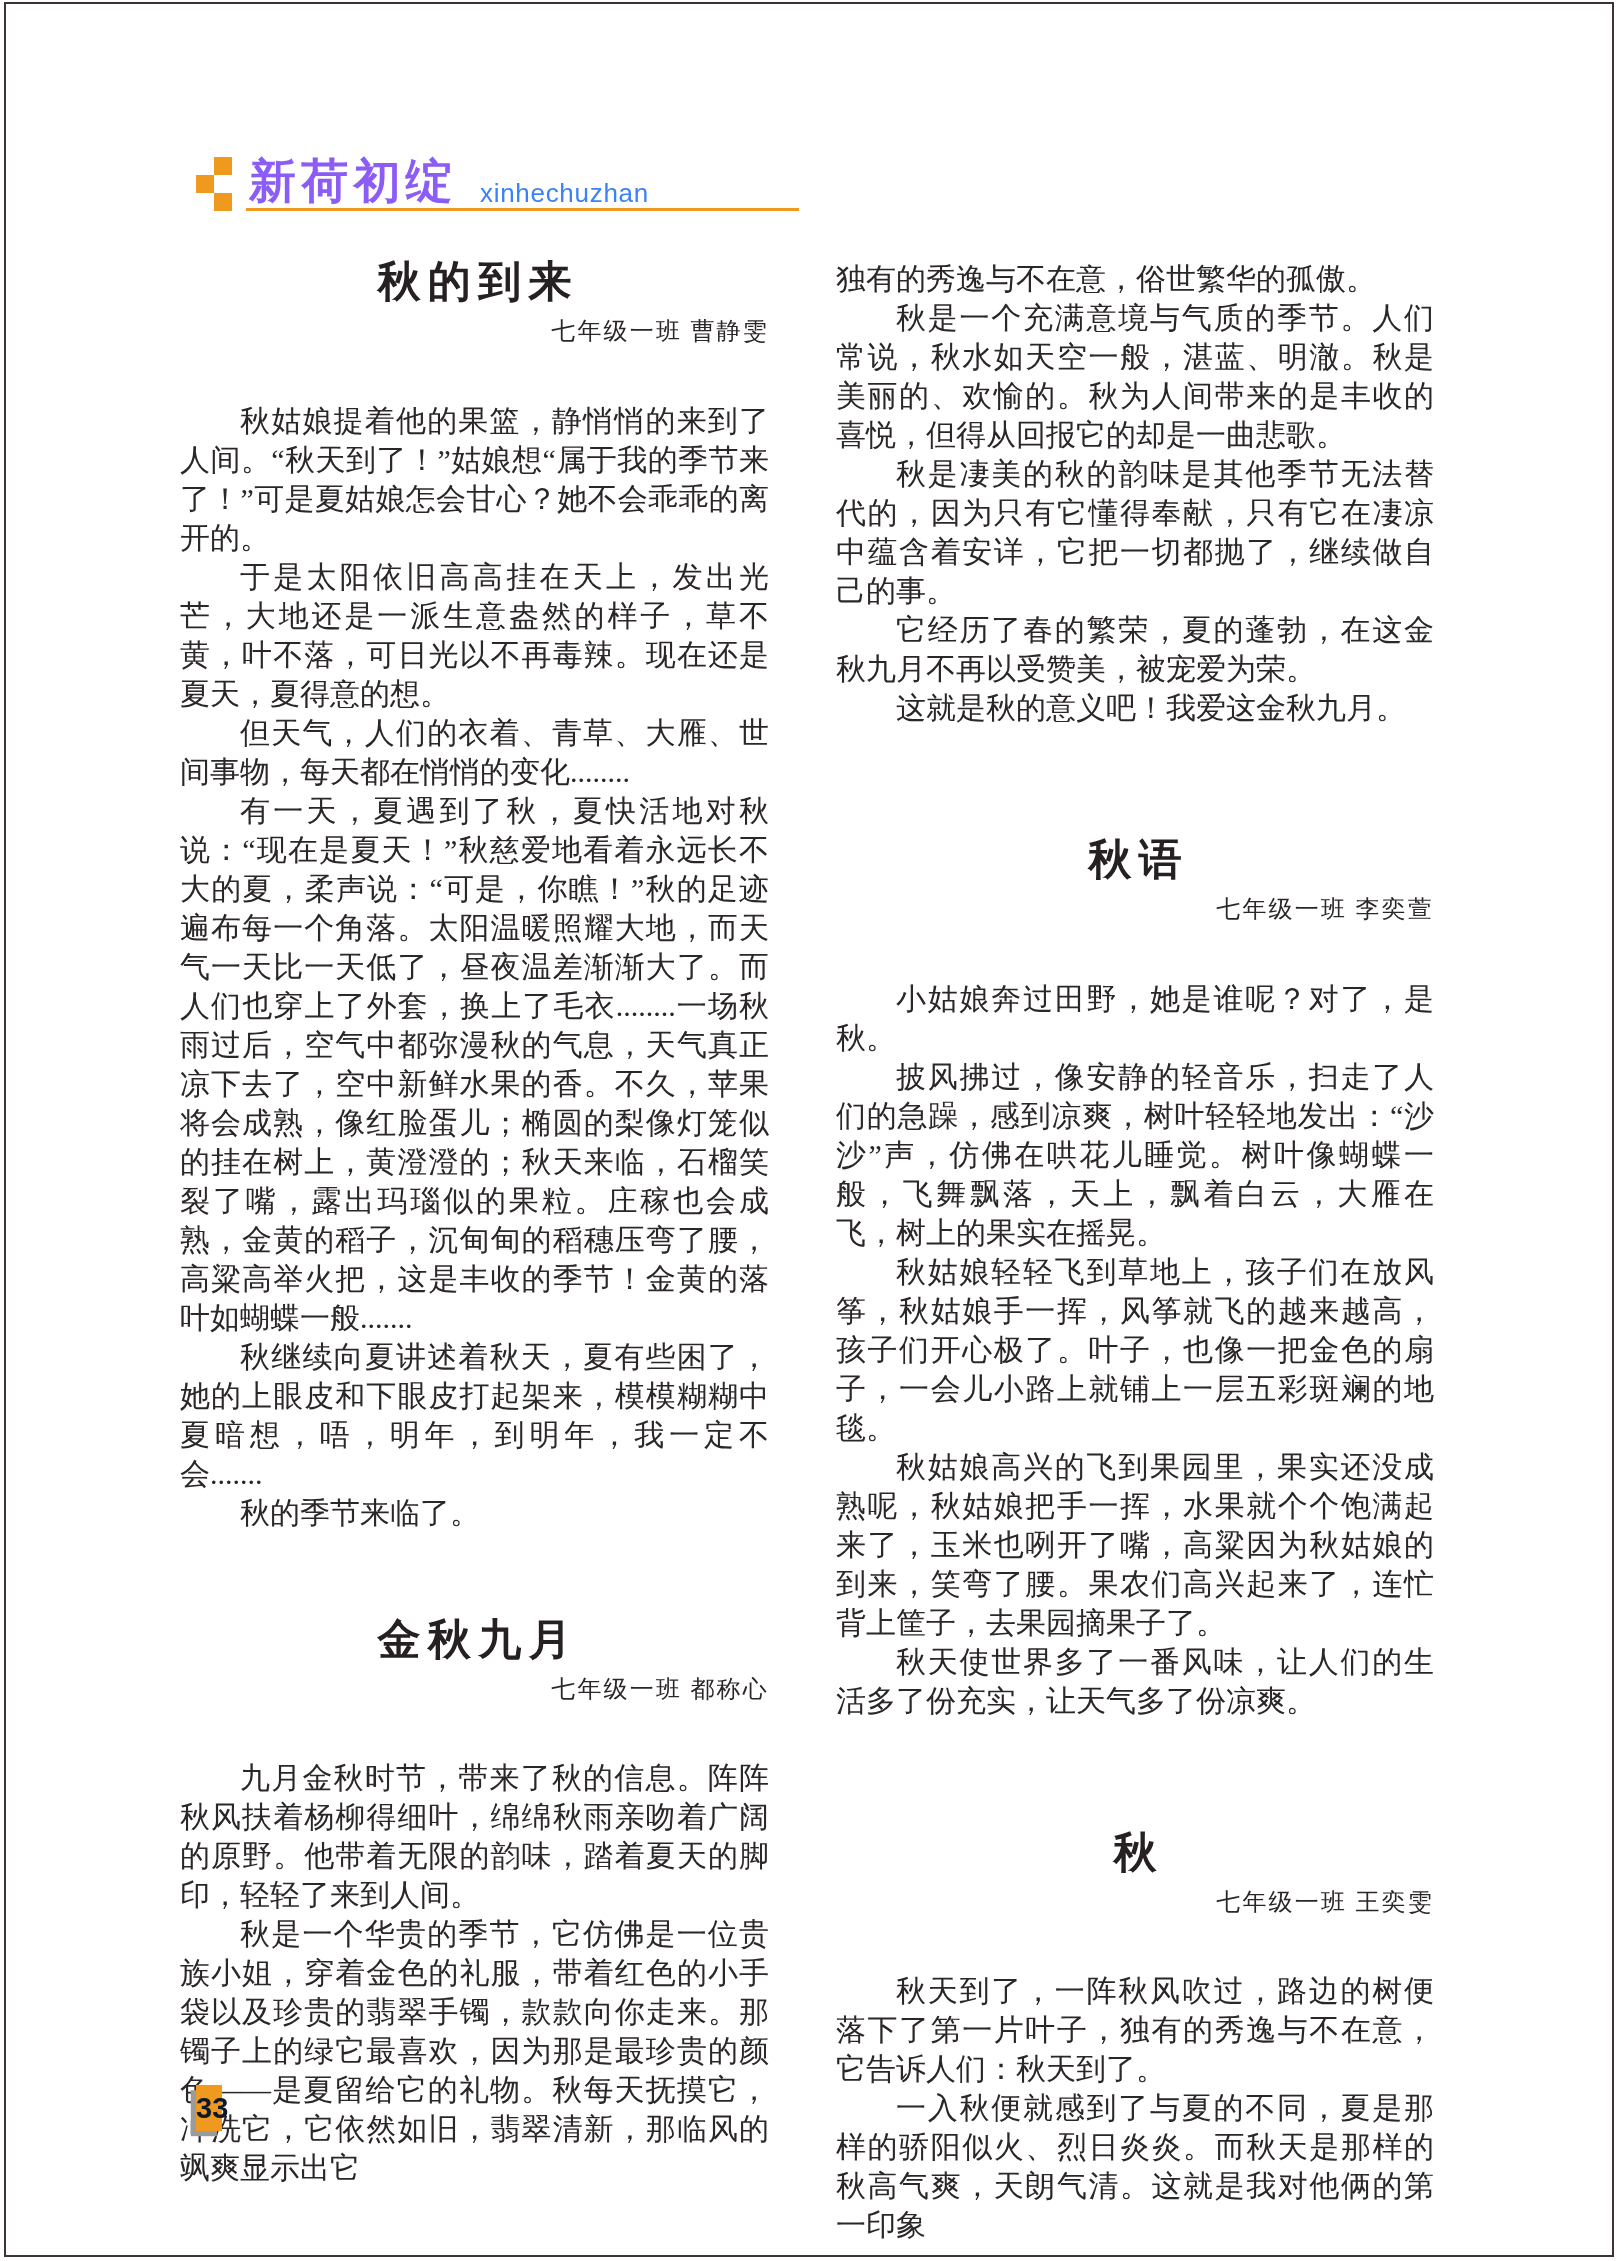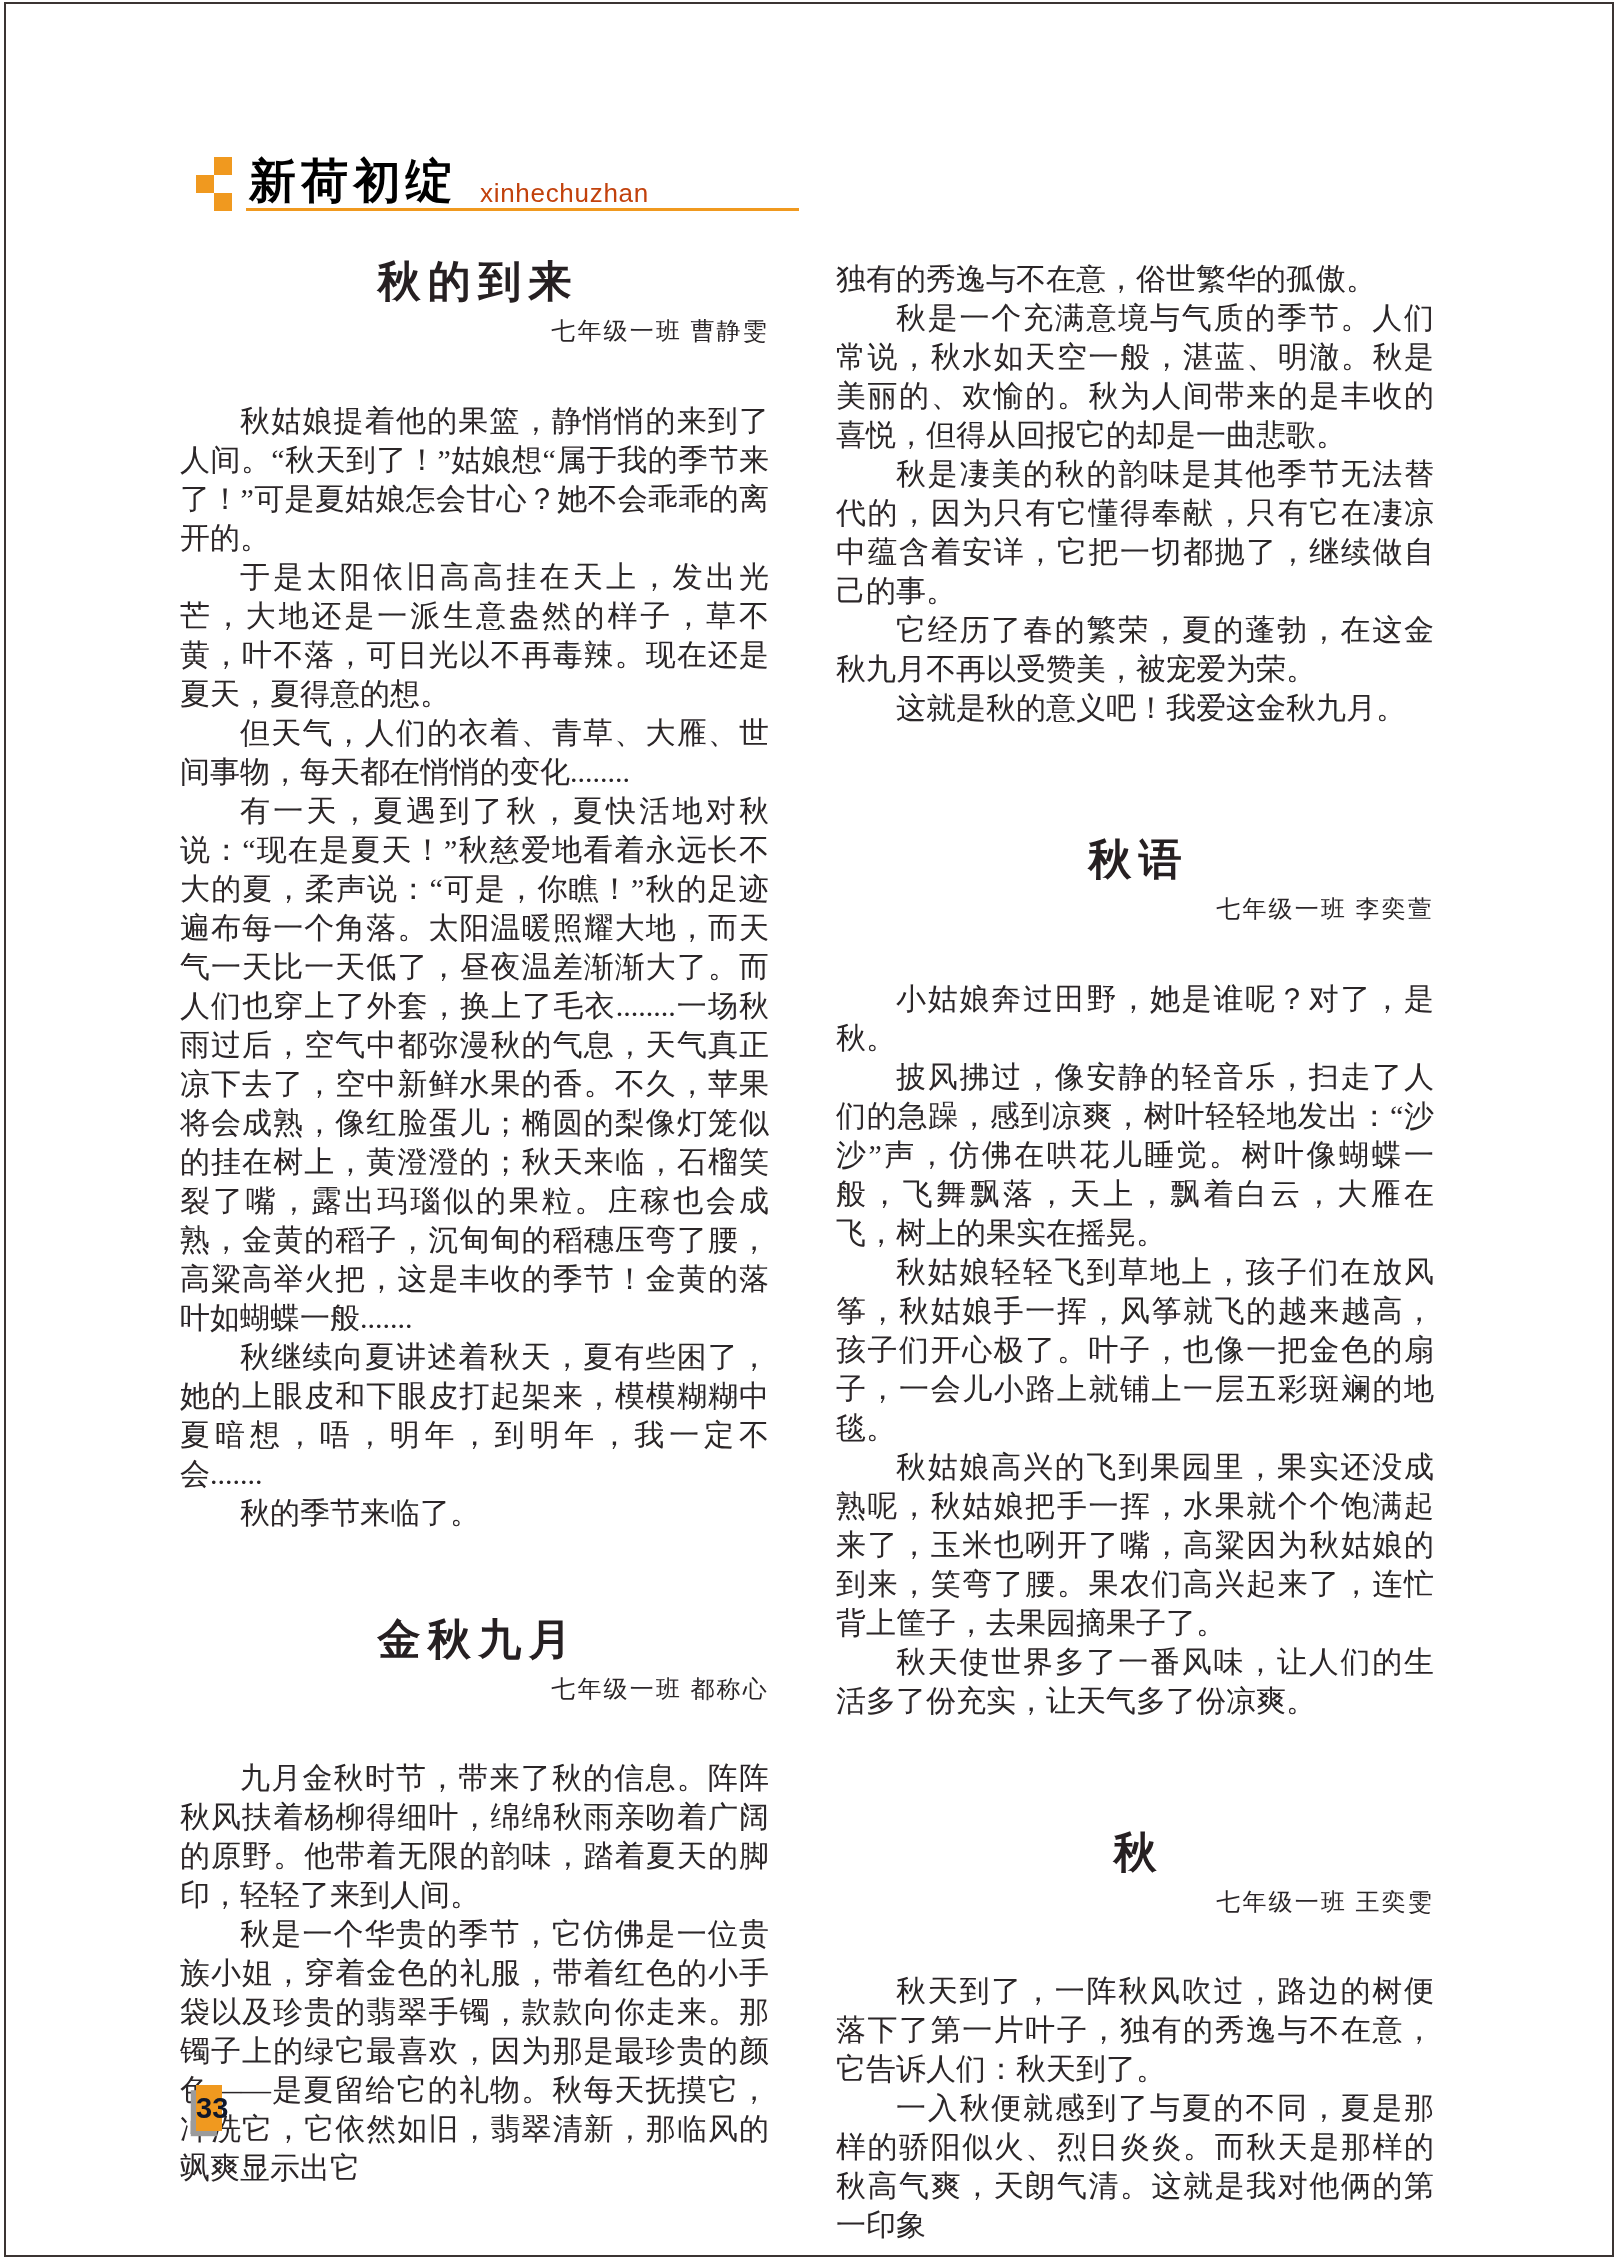--- a/index.html
+++ b/index.html
@@ -7,23 +7,23 @@
         font-family:"Liberation Serif",serif;}
   .frame{position:absolute;left:4.4px;top:1.5px;right:4.4px;bottom:3.7px;border:2.2px solid #3b3432;}
 
   
   .logo{position:absolute;left:196px;top:157px;width:37px;height:54px;}
   .sq{position:absolute;width:17.7px;height:17.7px;background:#F0991F;}
   .sq1{left:18.4px;top:0;}
   .sq2{left:0;top:18.4px;}
   .sq3{left:18.4px;top:36px;}
   .header-title{position:absolute;left:249px;top:152px;font-family:"Liberation Sans",sans-serif;
-        font-weight:bold;font-size:47px;line-height:57px;color:#000000;letter-spacing:5.2px;}
+        font-weight:bold;font-size:47px;line-height:57px;color:#8b5cf6;letter-spacing:5.2px;}
   .header-sub{position:absolute;left:480px;top:178px;font-family:"Liberation Sans",sans-serif;
-        font-size:26px;line-height:31px;color:#c2410c;letter-spacing:0.7px;}
+        font-size:26px;line-height:31px;color:#3b82f6;letter-spacing:0.7px;}
   .header-rule{position:absolute;left:246px;top:208px;width:553px;height:2.9px;background:#F0991F;}
 
   
   .col{position:absolute;top:259px;font-size:30px;line-height:39px;color:#2b2628;
        text-align:justify;text-justify:inter-ideograph;}
   .col-left{left:180px;width:589px;}
   .col-right{left:836px;width:598px;}
 
   .essay-title{font-size:43px;line-height:46px;font-weight:600;color:#262022;
        text-align:center;letter-spacing:7.4px;text-indent:7.4px;margin:0 0 13.2px;}

